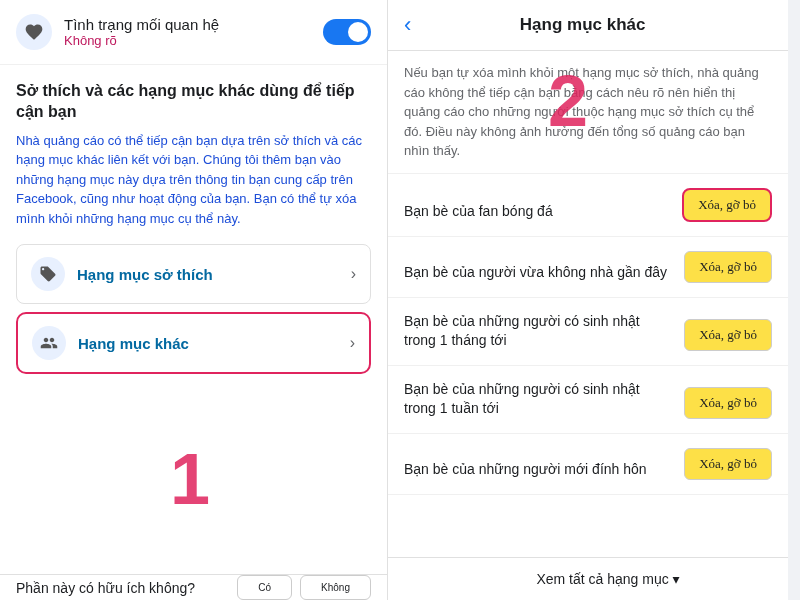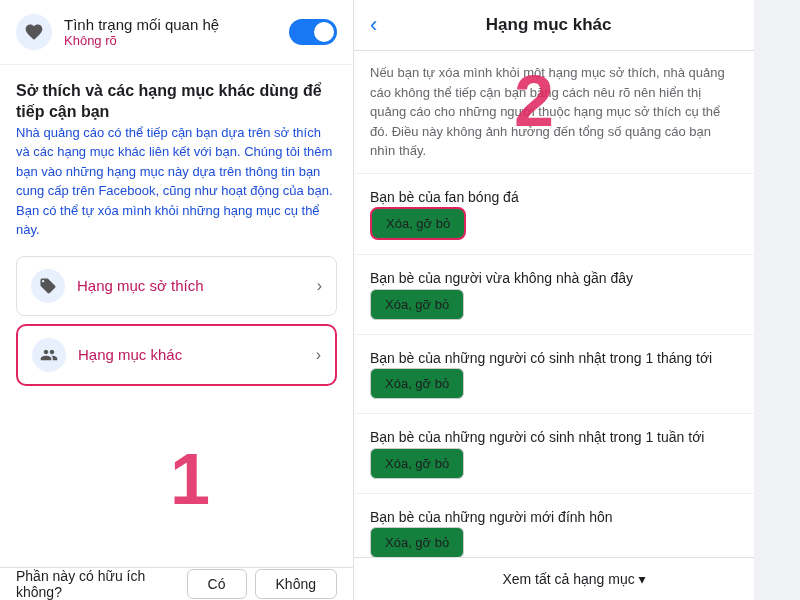--- a/index.html
+++ b/index.html
@@ -7,21 +7,21 @@
       font-family: -apple-system, BlinkMacSystemFont, 'Segoe UI', Arial, sans-serif;
       background: #f0f2f5;
       display: flex;
       width: 800px;
       height: 600px;
       overflow: hidden;
     }
 
     
     .left-panel {
-      width: 354px;
+      width: 388px;
       height: 600px;
       background: #fff;
       border-right: 1px solid #e0e0e0;
       display: flex;
       flex-direction: column;
       overflow: hidden;
     }
 
     .relationship-row {
       display: flex;
@@ -72,20 +72,21 @@
 
     .left-body {
       padding: 16px 16px 12px;
       flex: 1;
       overflow: hidden;
     }
     .left-heading {
       font-size: 16px;
       font-weight: 700;
       color: #1c1e21;
+      margin-bottom: 8px;
       line-height: 1.3;
     }
     .left-desc {
       font-size: 13px;
       color: #1d4ed8;
       line-height: 1.5;
       margin-bottom: 16px;
     }
 
     .category-item {
@@ -107,22 +108,22 @@
       background: #e8f0fe;
       border-radius: 50%;
       display: flex;
       align-items: center;
       justify-content: center;
       margin-right: 12px;
       flex-shrink: 0;
     }
     .category-label {
       font-size: 15px;
-      font-weight: 400;
-      color: #be185d;
+      font-weight: 700;
+      color: #0369a1;
       flex: 1;
     }
     .chevron {
       font-size: 16px;
       color: #65676b;
     }
 
     .feedback-bar {
       display: flex;
       align-items: center;
@@ -133,21 +134,21 @@
     .feedback-question {
       font-size: 14px;
       color: #1c1e21;
       flex: 1;
     }
     .feedback-btn {
       padding: 6px 20px;
       border: 1px solid #ccc;
       border-radius: 6px;
       background: #fff;
-      font-size: 14px;
+      font-size: 10px;
       color: #1c1e21;
       cursor: pointer;
       margin-left: 8px;
     }
 
     
     .number-label {
       position: absolute;
       font-size: 72px;
       font-weight: 900;
@@ -198,42 +199,42 @@
       border-bottom: 1px solid #f0f0f0;
     }
 
     .right-body {
       flex: 1;
       overflow-y: auto;
     }
 
     .right-item {
       display: flex;
-      align-items: flex-start;
+      align-items: flex-end;
       padding: 14px 16px;
       border-bottom: 1px solid #f0f0f0;
-      flex-direction: column;
     }
     .right-item-text {
       flex: 1;
       font-size: 14px;
       color: #1c1e21;
       line-height: 1.4;
       padding-right: 10px;
     }
     .remove-btn {
       padding: 7px 14px;
       border: 1px solid #ccc;
       border-radius: 6px;
-      background: #15803d;
+      background: #fde047;
       font-size: 13px;
       color: #1c1e21;
       cursor: pointer;
       white-space: nowrap;
       flex-shrink: 0;
+      font-family: Liberation Serif, serif;
     }
     .remove-btn.highlighted {
       border: 2px solid #e0245e;
       border-radius: 8px;
     }
 
     .right-footer {
       padding: 12px 16px;
       border-top: 1px solid #e0e0e0;
       text-align: center;

